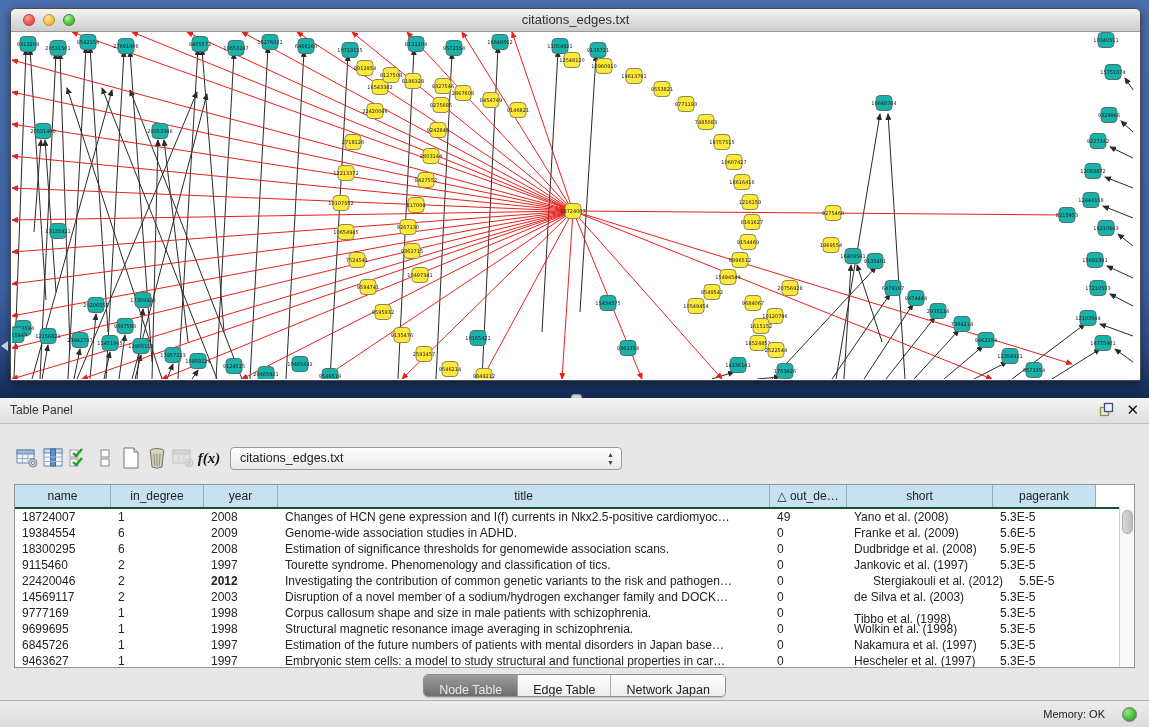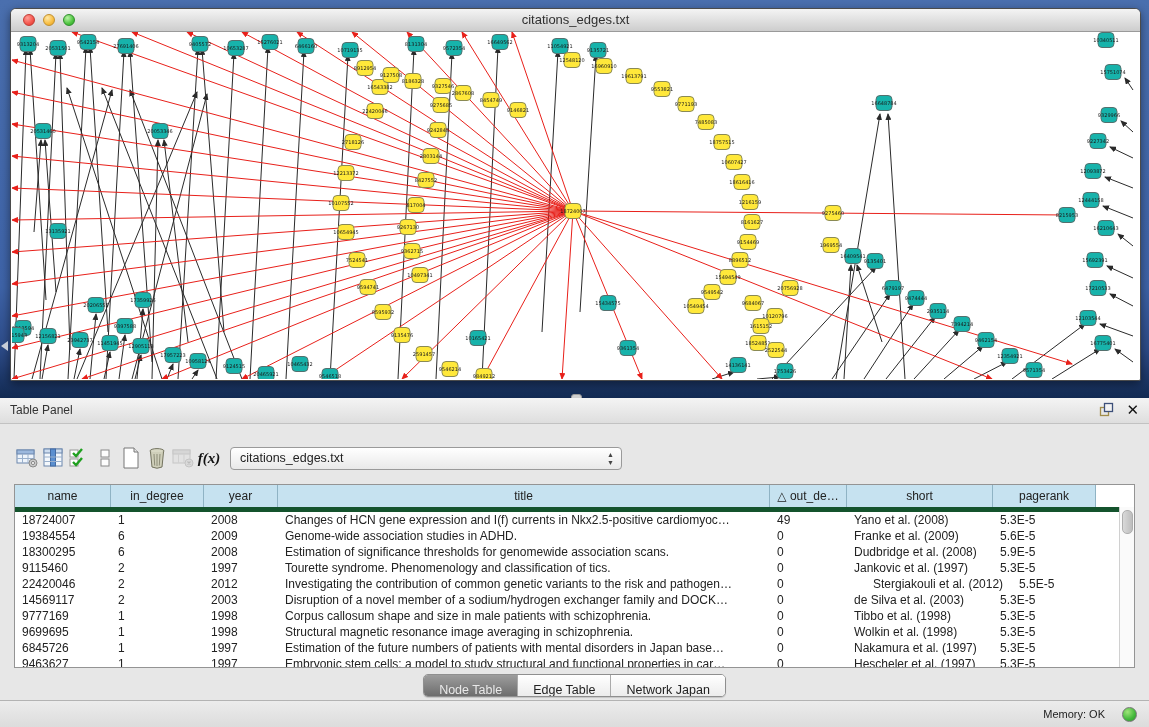--- a/index.html
+++ b/index.html
@@ -38,21 +38,21 @@
   .fx{font-family:"Liberation Serif","DejaVu Serif",serif;font-style:italic;font-weight:bold;
     font-size:15px;color:#111;}
   .dropdown{position:relative;width:392px;height:23px;margin-left:8px;border:1px solid #9a9a9a;border-radius:4px;
     background:linear-gradient(#ffffff,#e9e9e9);display:flex;align-items:center;
     font-size:12.5px;color:#222;padding-left:9px;box-sizing:border-box;}
   .stepper{position:absolute;right:7px;top:3px;display:flex;flex-direction:column;gap:1px;
     font-size:7px;line-height:7px;color:#444;}
   
   .tp-table{position:absolute;left:14px;top:86px;width:1121px;height:184px;background:#fff;
     border:1px solid #949494;box-sizing:border-box;overflow:hidden;}
-  .thead{display:flex;height:22px;border-bottom:5px solid #14532d;background:#fff;}
+  .thead{display:flex;height:22px;border-bottom:2px solid #14532d;background:#fff;}
   .th{background:#c6e2f0;border-right:1px solid #8fb3c4;box-sizing:border-box;
     font-size:12px;color:#222;display:flex;align-items:center;justify-content:center;height:22px;}
   .tr{display:flex;height:16px;}
   .td{font-size:12px;color:#222;box-sizing:border-box;padding:0 0 0 7px;white-space:nowrap;
     overflow:hidden;display:flex;align-items:center;height:16px;}
   .vscroll{position:absolute;right:0;top:22px;bottom:0;width:14px;background:#fafafa;border-left:1px solid #d0d0d0;}
   .vthumb{position:absolute;left:2px;top:3px;width:9px;height:22px;border-radius:5px;
     background:linear-gradient(90deg,#d9d9d9,#bdbdbd);border:1px solid #aeaeae;}
   
   .tp-tabs{position:absolute;left:0;top:276px;width:100%;display:flex;justify-content:center;}
@@ -769,42 +769,42 @@
           <div class="td" style="width: 93px;">2</div>
           <div class="td" style="width: 74px;">1997</div>
           <div class="td" style="width: 492px;">Tourette syndrome. Phenomenology and classification of tics.</div>
           <div class="td" style="width: 77px;">0</div>
           <div class="td" style="width: 146px;">Jankovic et al. (1997)</div>
           <div class="td" style="width: 103px;">5.3E-5</div>
         </div>
         <div class="tr">
           <div class="td" style="width: 96px;">22420046</div>
           <div class="td" style="width: 93px;">2</div>
-          <div class="td" style="width: 74px;">2012</div>
+          <div class="td" style="width: 74px; font-weight: bold;">2012</div>
           <div class="td" style="width: 492px;">Investigating the contribution of common genetic variants to the risk and pathogen…</div>
           <div class="td" style="width: 77px;">0</div>
           <div class="td" style="width: 146px; margin-left: 19px;">Stergiakouli et al. (2012)</div>
           <div class="td" style="width: 103px;">5.5E-5</div>
         </div>
         <div class="tr">
           <div class="td" style="width: 96px;">14569117</div>
           <div class="td" style="width: 93px;">2</div>
           <div class="td" style="width: 74px;">2003</div>
           <div class="td" style="width: 492px;">Disruption of a novel member of a sodium/hydrogen exchanger family and DOCK…</div>
           <div class="td" style="width: 77px;">0</div>
           <div class="td" style="width: 146px;">de Silva et al. (2003)</div>
           <div class="td" style="width: 103px;">5.3E-5</div>
         </div>
         <div class="tr">
           <div class="td" style="width: 96px;">9777169</div>
           <div class="td" style="width: 93px;">1</div>
           <div class="td" style="width: 74px;">1998</div>
           <div class="td" style="width: 492px;">Corpus callosum shape and size in male patients with schizophrenia.</div>
           <div class="td" style="width: 77px;">0</div>
-          <div class="td" style="width: 146px;">Tibbo et al. (1998)</div>
+          <div class="td" style="width: 146px; margin-top: 6px;">Tibbo et al. (1998)</div>
           <div class="td" style="width: 103px;">5.3E-5</div>
         </div>
         <div class="tr">
           <div class="td" style="width: 96px;">9699695</div>
           <div class="td" style="width: 93px;">1</div>
           <div class="td" style="width: 74px;">1998</div>
           <div class="td" style="width: 492px;">Structural magnetic resonance image averaging in schizophrenia.</div>
           <div class="td" style="width: 77px;">0</div>
           <div class="td" style="width: 146px;">Wolkin et al. (1998)</div>
           <div class="td" style="width: 103px;">5.3E-5</div>

